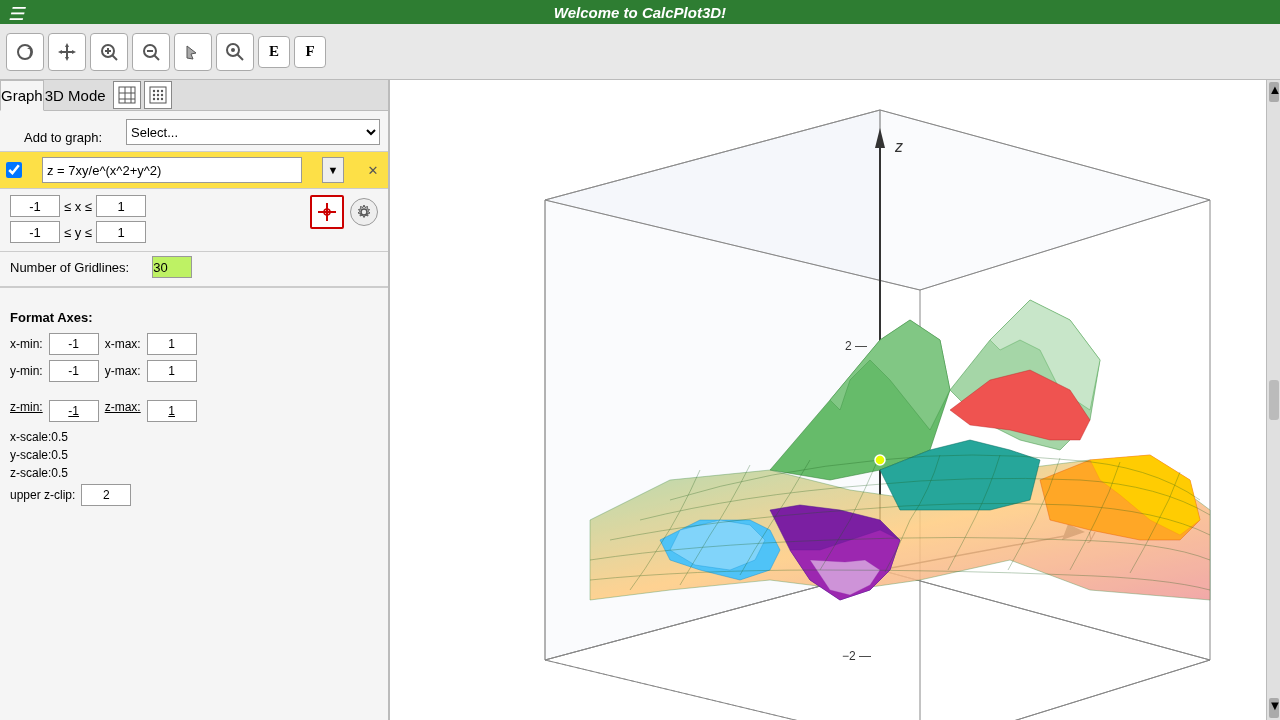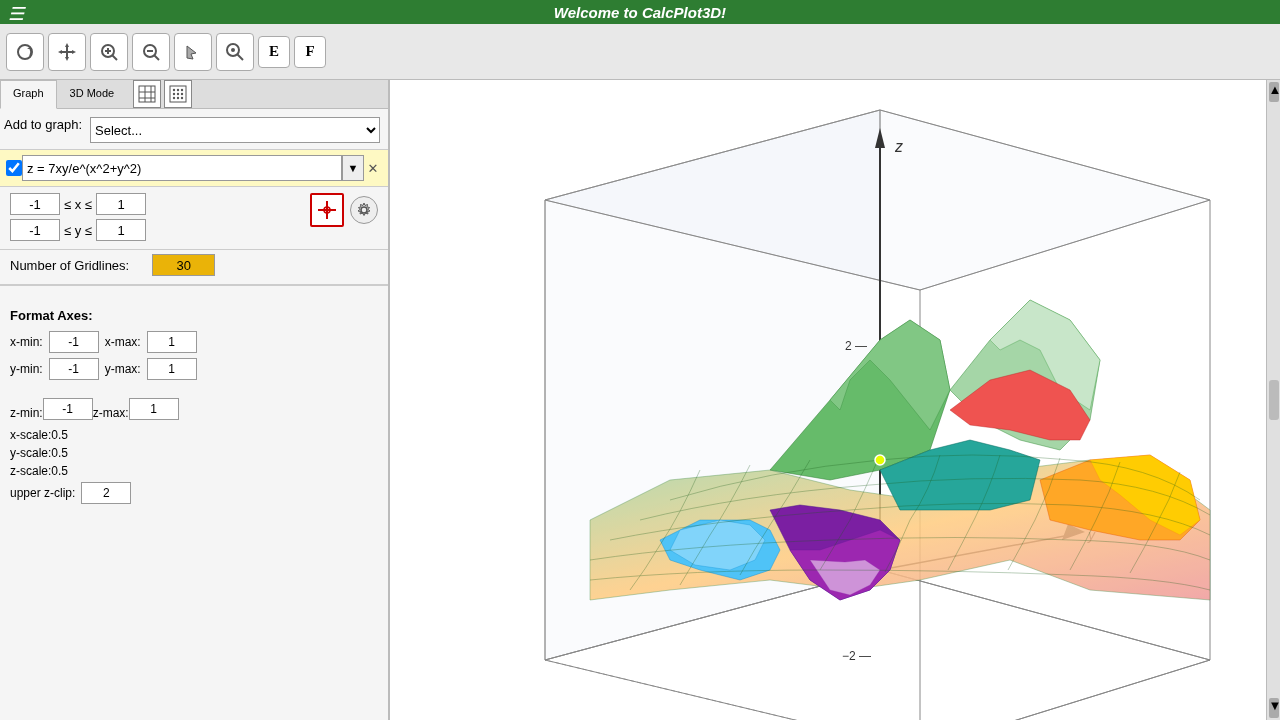--- a/index.html
+++ b/index.html
@@ -73,25 +73,25 @@
       overflow-y: auto;
     }
 
     
     #tabs {
       display: flex;
       background: #ddd;
       border-bottom: 1px solid #bbb;
     }
     .tab {
-      padding: 6px 12px;
+      padding: 6px 0;
       cursor: pointer;
       border: 1px solid transparent;
       border-bottom: none;
-      font-size: 11px;
+      font-size: 15px;
       background: #ddd;
     }
     .tab.active {
       background: #f5f5f5;
       border: 1px solid #bbb;
       border-bottom: 1px solid #f5f5f5;
       margin-bottom: -1px;
     }
     .grid-icons {
       margin-left: 6px;
@@ -105,42 +105,42 @@
       border: 1px solid #888;
       background: #fff;
       cursor: pointer;
       display: flex;
       align-items: center;
       justify-content: center;
     }
 
     
     #add-to-graph {
-      padding: 8px 8px 6px 4px;
-      display: flex;
-      align-items: flex-start;
-      gap: 8px;
+      padding: 8px 8px 6px 24px;
+      display: flex;
+      align-items: flex-end;
+      gap: 24px;
       border-bottom: 1px solid #ccc;
     }
     #add-select {
       flex: 1;
       height: 26px;
       font-size: 13px;
       border: 1px solid #999;
       background: white;
     }
 
     
     #function-row {
       display: flex;
       align-items: center;
       padding: 5px 6px;
-      gap: 0;
+      gap: 20px;
       border-bottom: 1px solid #ccc;
-      background: #fef9c3;
+      background: #fde047;
     }
     #function-checkbox { width: 16px; height: 16px; }
     #function-input {
       flex: 1;
       height: 26px;
       border: 1px solid #999;
       padding: 2px 4px;
       font-size: 13px;
       background: white;
     }
@@ -183,26 +183,25 @@
     .range-label { font-size: 13px; }
 
     
     #gridlines-row {
       display: flex;
       align-items: center;
       gap: 23px;
       padding: 4px 10px 8px 10px;
     }
     .gridlines-input {
-      width: 63px;
+      width: 40px;
       height: 22px;
       border: 1px solid #999;
-      text-align: center;
-      font-size: 13px;
-      background: #eab308;
+      font-size: 13px;
+      background: #bef264;
     }
     .crosshair-btn {
       width: 34px;
       height: 34px;
       border: 2px solid #c00;
       background: #fff;
       cursor: pointer;
       display: flex;
       align-items: center;
       justify-content: center;
@@ -428,21 +427,21 @@
         <input type="text" class="axes-input" value="1" style="">
       </div>
 
       <div style="display:flex; align-items:center; gap:6px; margin-bottom:18px;">
         <span class="axes-label">y-min:</span>
         <input type="text" class="axes-input" value="-1" style="">
         <span class="axes-label">y-max:</span>
         <input type="text" class="axes-input" value="1" style="">
       </div>
 
-      <div style="display:flex; align-items:flex-end; margin-bottom:8px;">
+      <div style="display:flex; align-items:flex-start; gap:6px; margin-bottom:8px;text-decoration:underline;">
         <span class="axes-label">z-min:</span>
         <input type="text" class="axes-input" value="-1" style="">
         <span class="axes-label">z-max:</span>
         <input type="text" class="axes-input" value="1" style="">
       </div>
 
       <div class="scale-row">
         <span>x-scale:</span>
         <span>0.5</span>
       </div>

